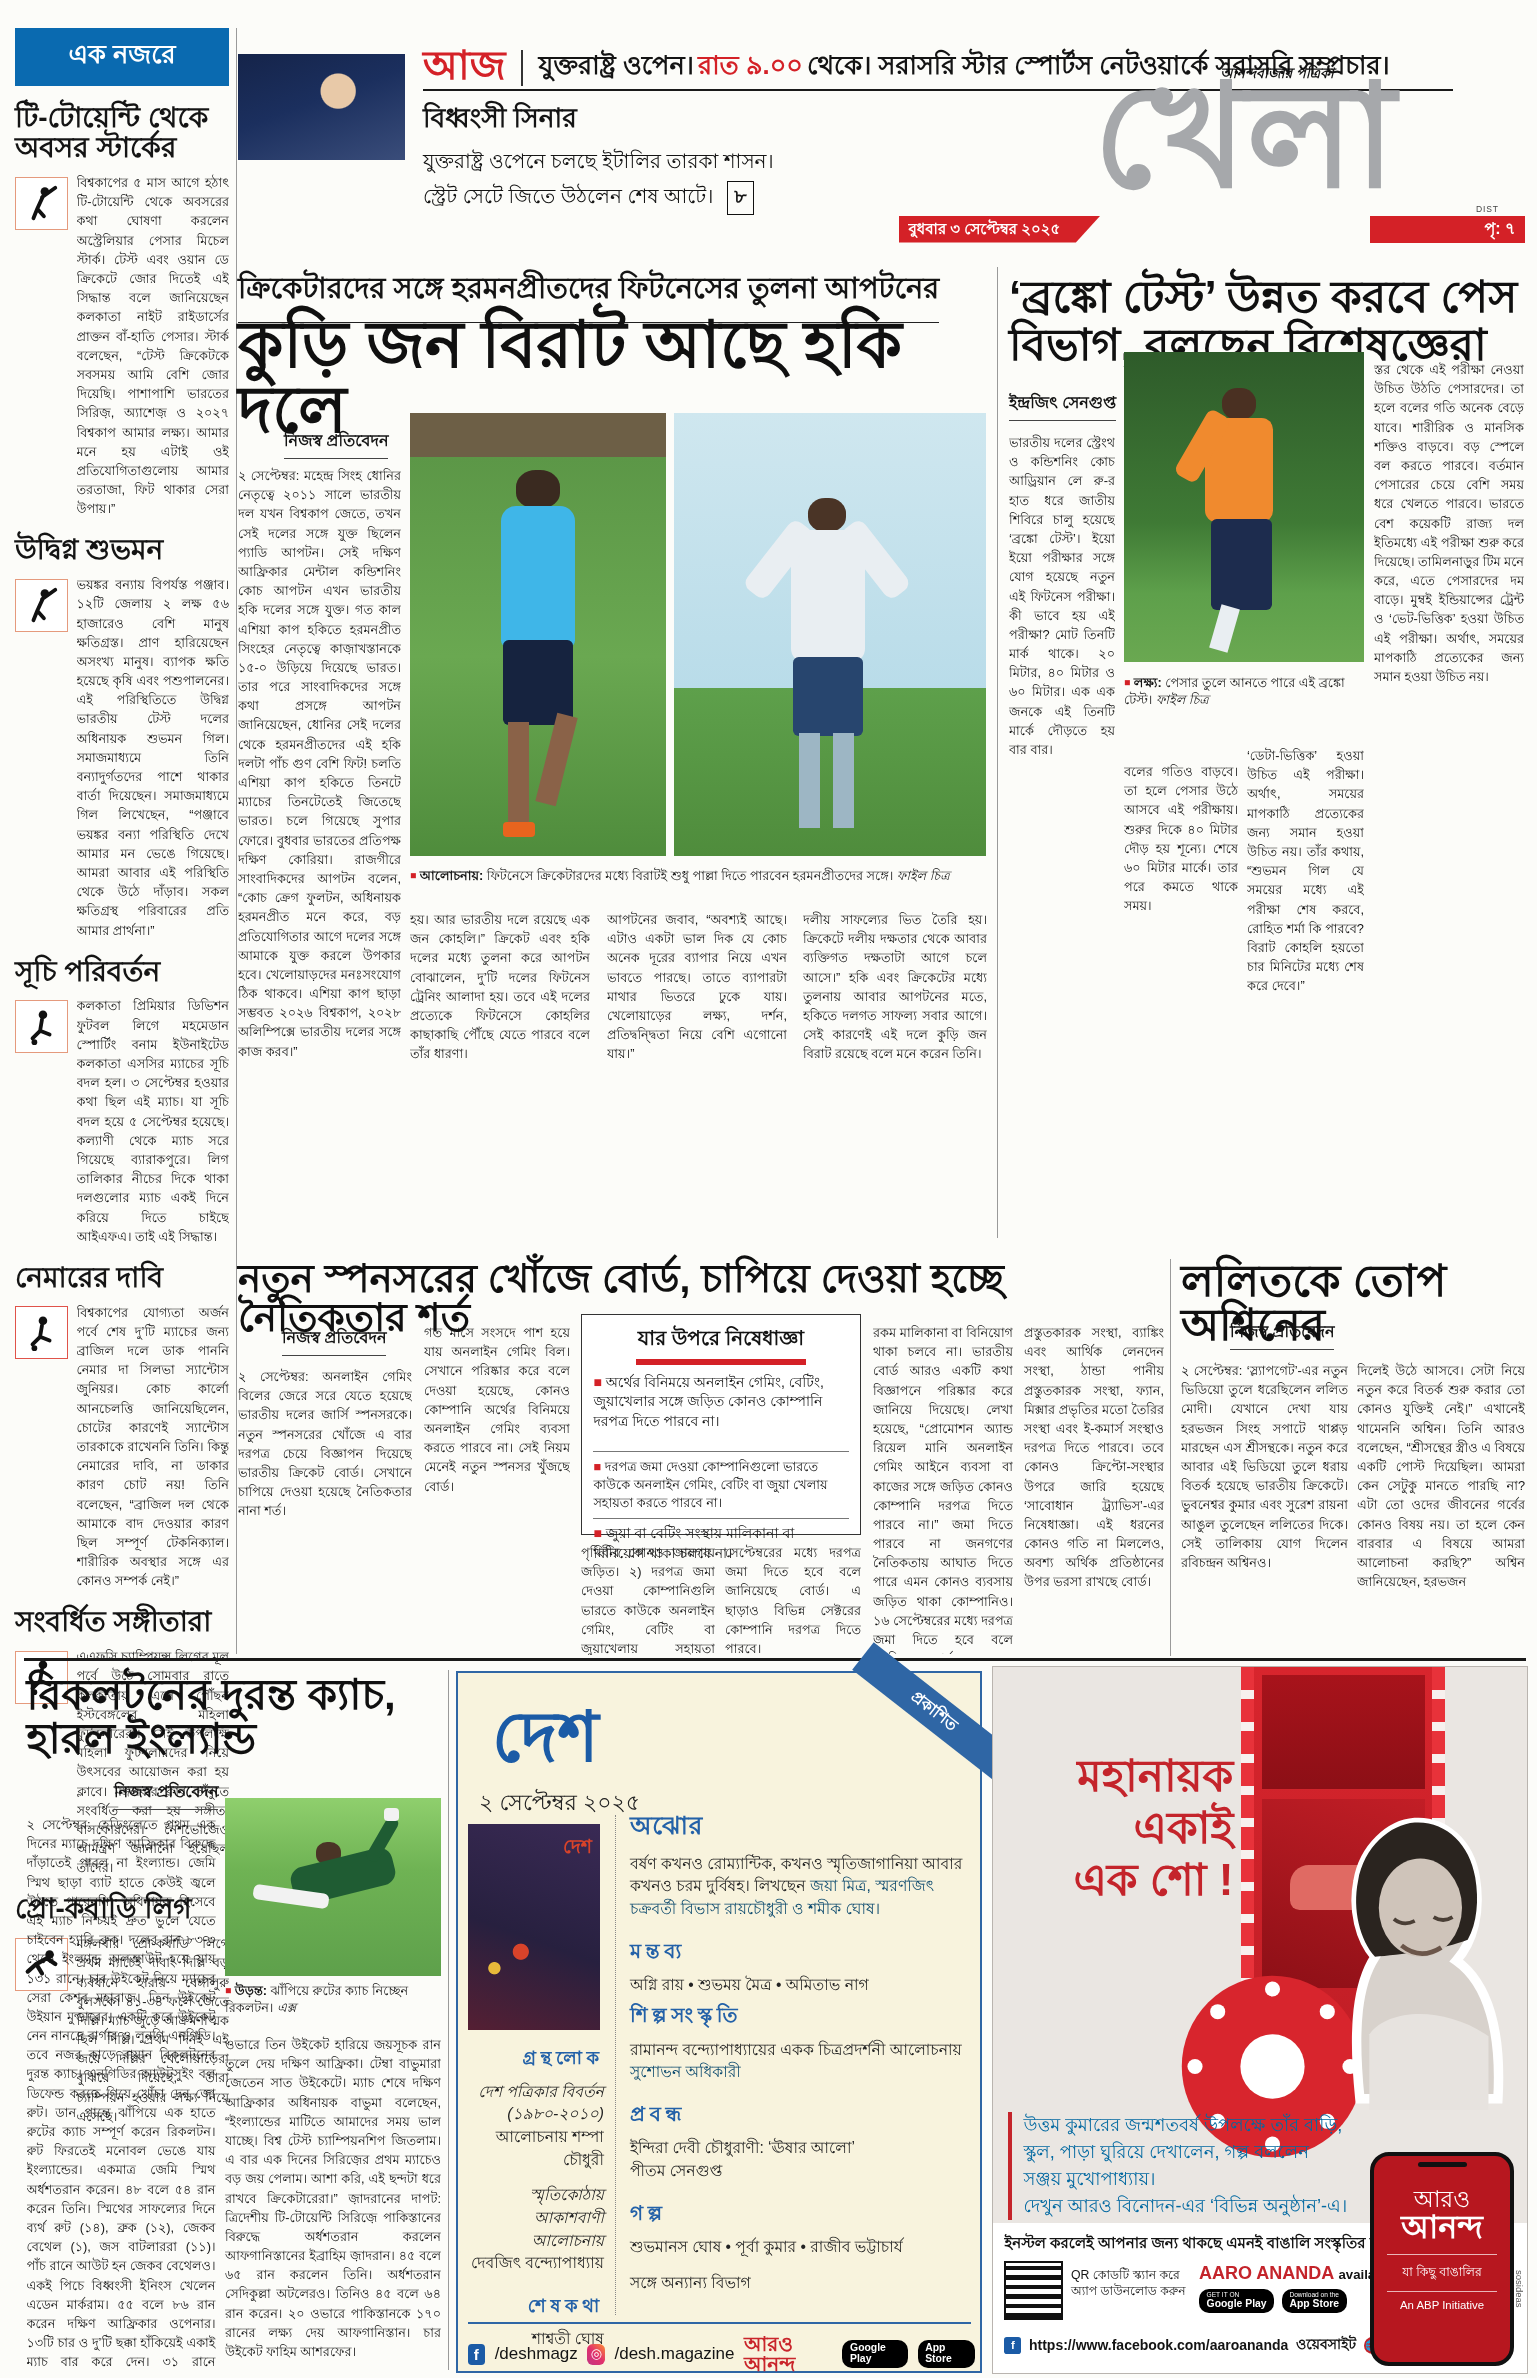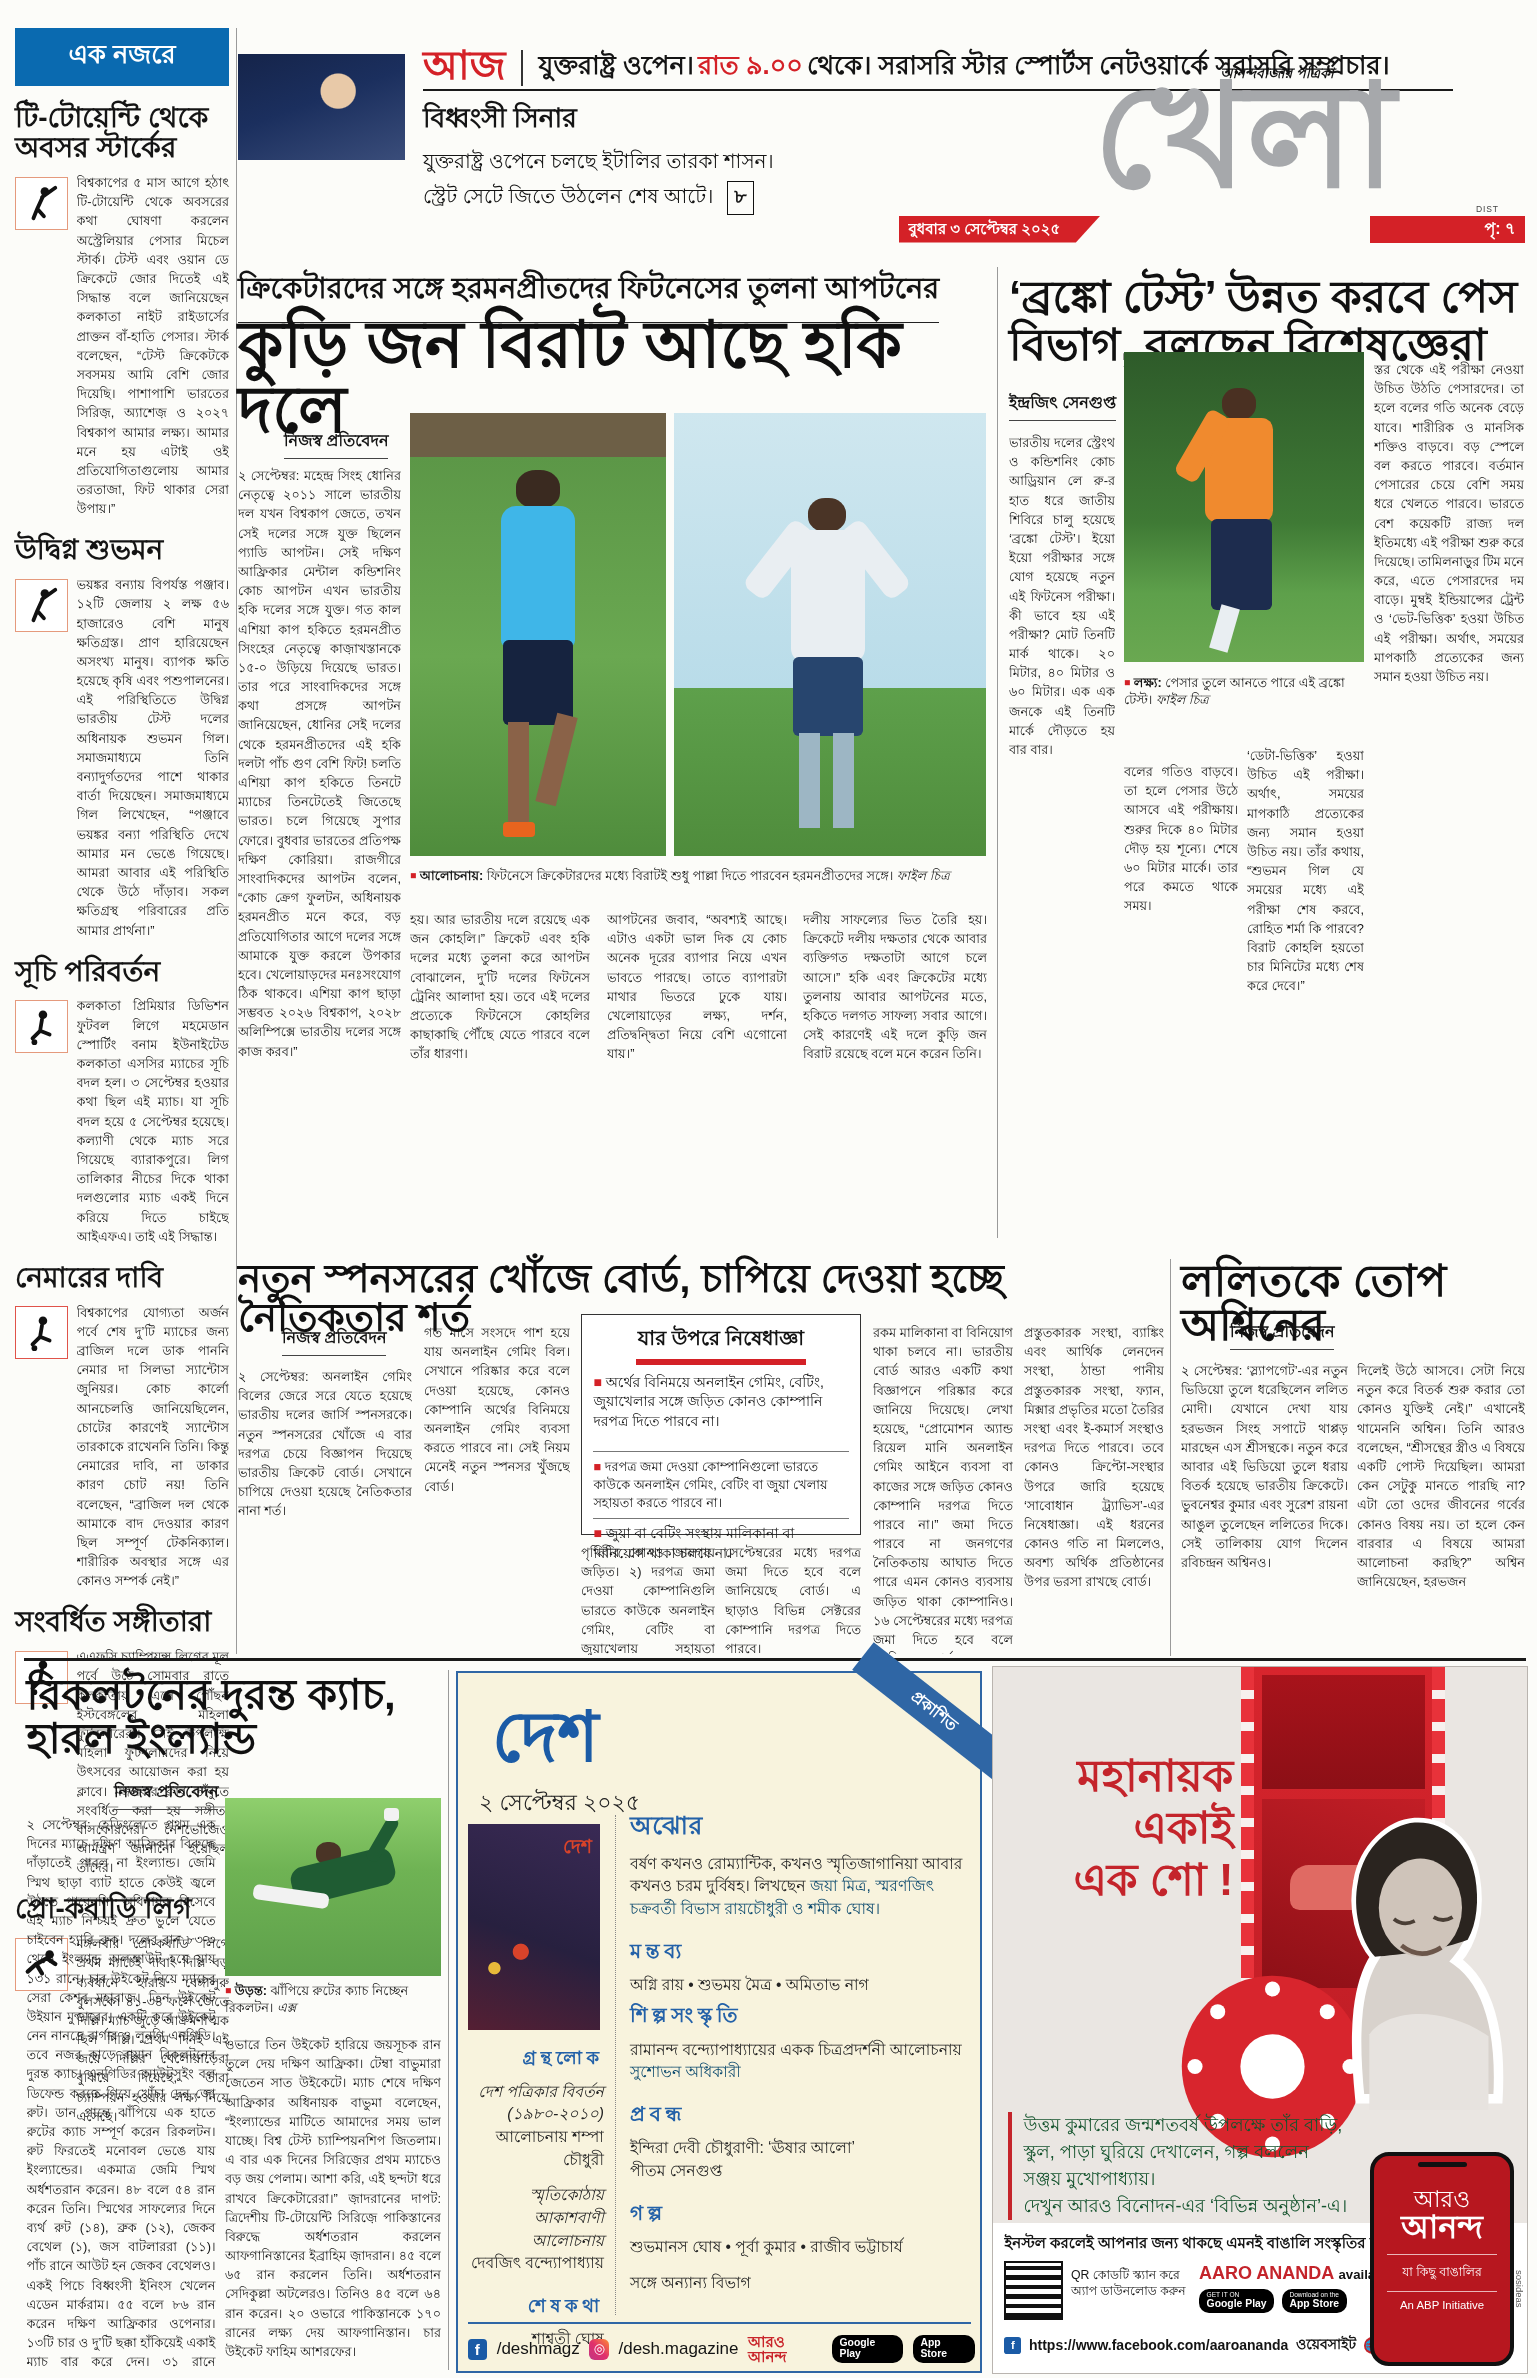--- a/index.html
+++ b/index.html
@@ -303,21 +303,21 @@
       <div class="desh-body desh-red">শুভমানস ঘোষ • পূর্বা কুমার • রাজীব ভট্টাচার্য</div>
       <div class="desh-body" style="margin-top:13.2px;">সঙ্গে অন্যান্য বিভাগ</div>
     </div>
 
     <div class="abs" style="left:9.5px;top:649px;width:503px;border-top:2.8px solid #2f66a5;"></div>
     <div class="abs" style="left:9.5px;top:661px;width:507px;display:flex;align-items:center;gap:9.5px;">
       <span style="display:inline-block;width:21px;height:21px;background:#1b5ba6;color:#fff;text-align:center;font-weight:800;border-radius:3.8px;line-height:21px;">f</span>
       <span style="font-size:17px;">/deshmagz</span>
       <span style="display:inline-block;width:21px;height:21px;background:linear-gradient(45deg,#c13584,#e1306c,#fd8d32);color:#fff;text-align:center;border-radius:5.7px;line-height:19px;font-size:13.2px;">◎</span>
       <span style="font-size:17px;">/desh.magazine</span>
-      <span style="margin-left:auto;color:#c9252b;font-weight:800;font-size:15px;line-height:1;">আরও আনন্দ</span>
+      <span style="margin-left:auto;color:#c9252b;font-weight:800;font-size:20px;line-height:1;">আরও আনন্দ</span>
       <span class="badge">
           <span class="b2">Google Play</span>
         </span>
       <span class="badge">
           <span class="b2">App Store</span>
         </span>
     </div>
   </div>
 
   <div class="abs" style="left:992px;top:1666px;width:536px;height:708px;background:#eae6e2;border:0.9px solid #b9b4af;box-sizing:border-box;">
@@ -353,21 +353,21 @@
 
     <svg class="abs" style="left:310px;top:131px;" width="214" height="312" viewBox="0 0 226 330">
       <path d="M60 318 C52 240 58 196 76 168 C60 150 52 118 58 88 C64 52 92 28 118 26 C150 24 176 48 182 84 C188 120 180 152 162 172 C196 196 210 248 206 318 Z" fill="#d8d2cc" stroke="#fff" stroke-width="10"></path>
       <path d="M76 168 C60 150 52 118 58 88 C64 52 92 28 118 26 C150 24 176 48 182 84 C186 108 184 132 174 150 C150 160 100 166 76 168 Z" fill="#2a241f"></path>
       <ellipse cx="124" cy="116" rx="44" ry="52" fill="#cfc4ba"></ellipse>
       <path d="M96 128 q10 8 22 2 M138 126 q10 6 20 0" stroke="#4a3f36" stroke-width="4" fill="none"></path>
       <path d="M104 156 q20 16 42 2" stroke="#6b564a" stroke-width="5" fill="none"></path>
       <path d="M70 330 L70 250 C90 222 150 220 196 252 L196 330 Z" fill="#e7e3df"></path>
     </svg>
 
-    <div class="abs pre" style="left:15px;top:445px;width:397px;font-size:18px;line-height:1.5;border-left:4.7px solid #c4242b;padding-left:11.4px;color:#14532d;">উত্তম কুমারের জন্মশতবর্ষ উপলক্ষে তাঁর বাড়ি,
+    <div class="abs pre" style="left:15px;top:445px;width:397px;font-size:18px;line-height:1.5;border-left:4.7px solid #c4242b;padding-left:11.4px;color:#0369a1;">উত্তম কুমারের জন্মশতবর্ষ উপলক্ষে তাঁর বাড়ি,
 স্কুল, পাড়া ঘুরিয়ে দেখালেন, গল্প বললেন
 সঞ্জয় মুখোপাধ্যায়।
 দেখুন আরও বিনোদন-এর ‘বিভিন্ন অনুষ্ঠান’-এ।</div>
 
     <div class="abs" style="left:0;top:556px;width:534px;height:150px;background:#fff;">
       <div style="padding:7.6px 11.4px 0;font-size:15px;font-weight:700;">ইনস্টল করলেই আপনার জন্য থাকছে এমনই বাঙালি সংস্কৃতির বিশাল সম্ভার।</div>
       <div class="abs" style="left:11.4px;top:38px;width:55px;height:55px;background:
           repeating-linear-gradient(0deg,#111 0 4.7px,#fff 4.7px 9.5px),
           repeating-linear-gradient(90deg,#111 0 4.7px,rgba(255,255,255,.6) 4.7px 9.5px);border:2.8px solid #111;"></div>
       <div class="abs" style="left:78px;top:45px;width:121px;font-size:12.3px;line-height:1.3;">QR কোডটি স্ক্যান করে অ্যাপ ডাউনলোড করুন</div>

